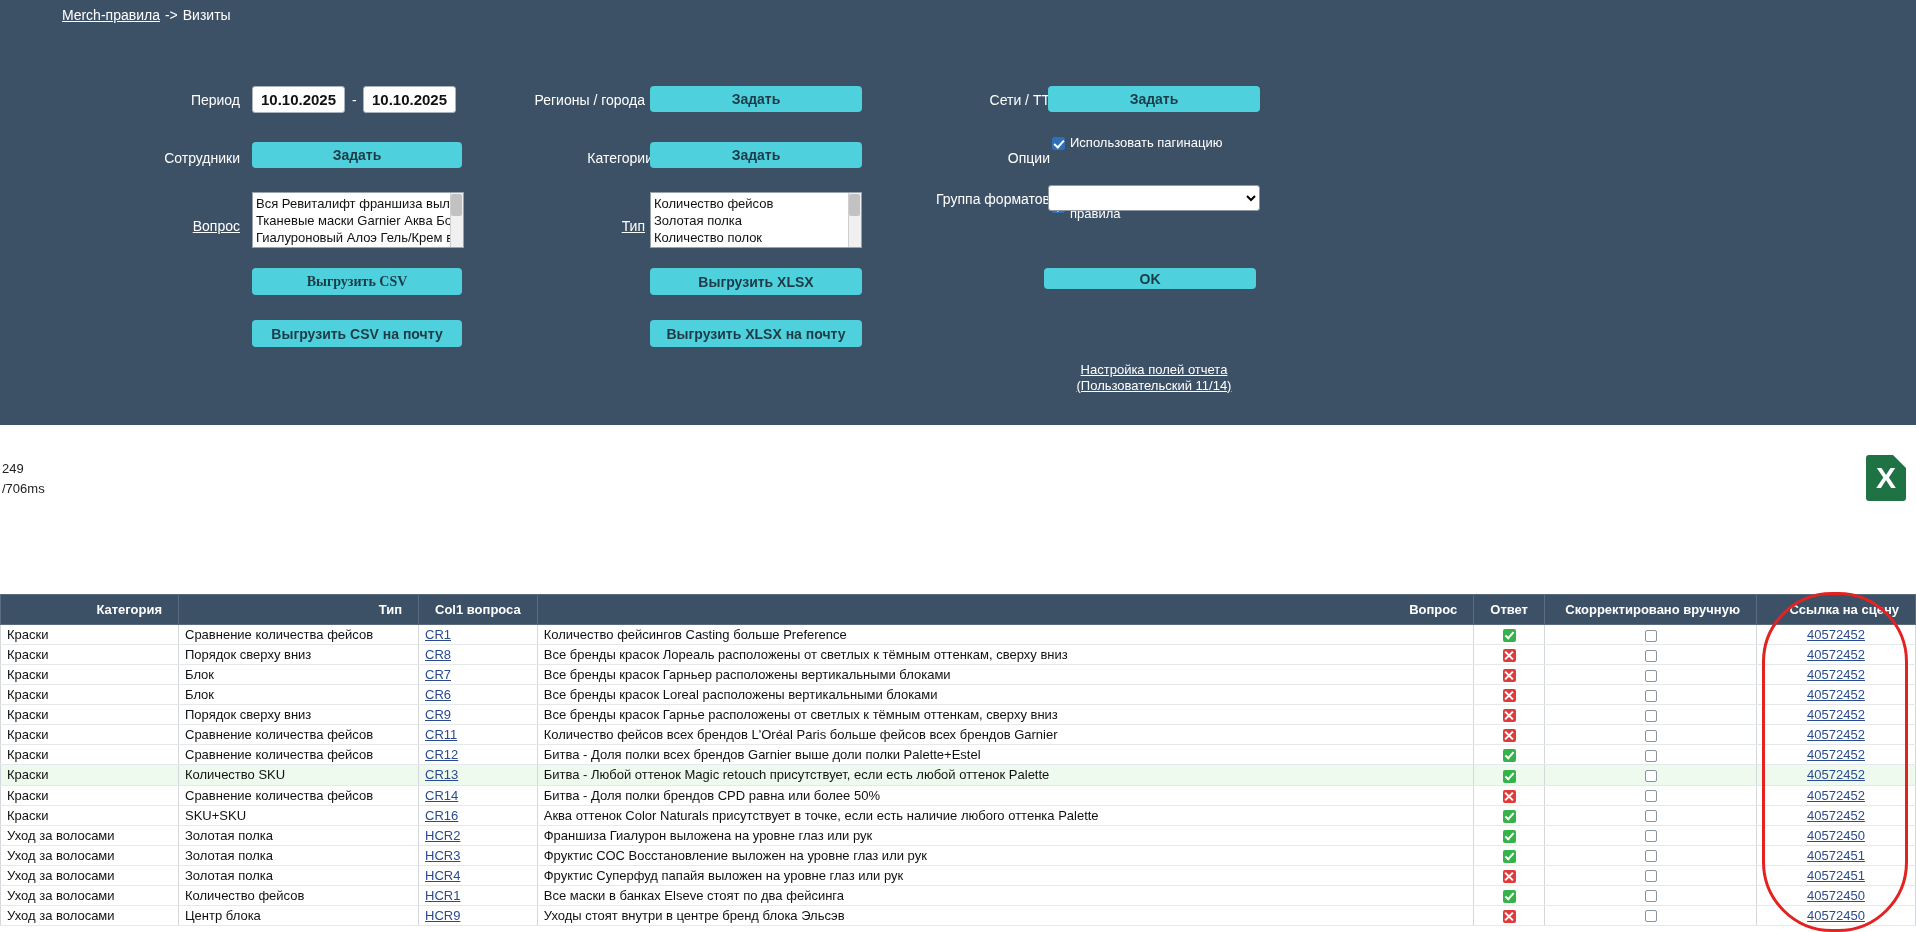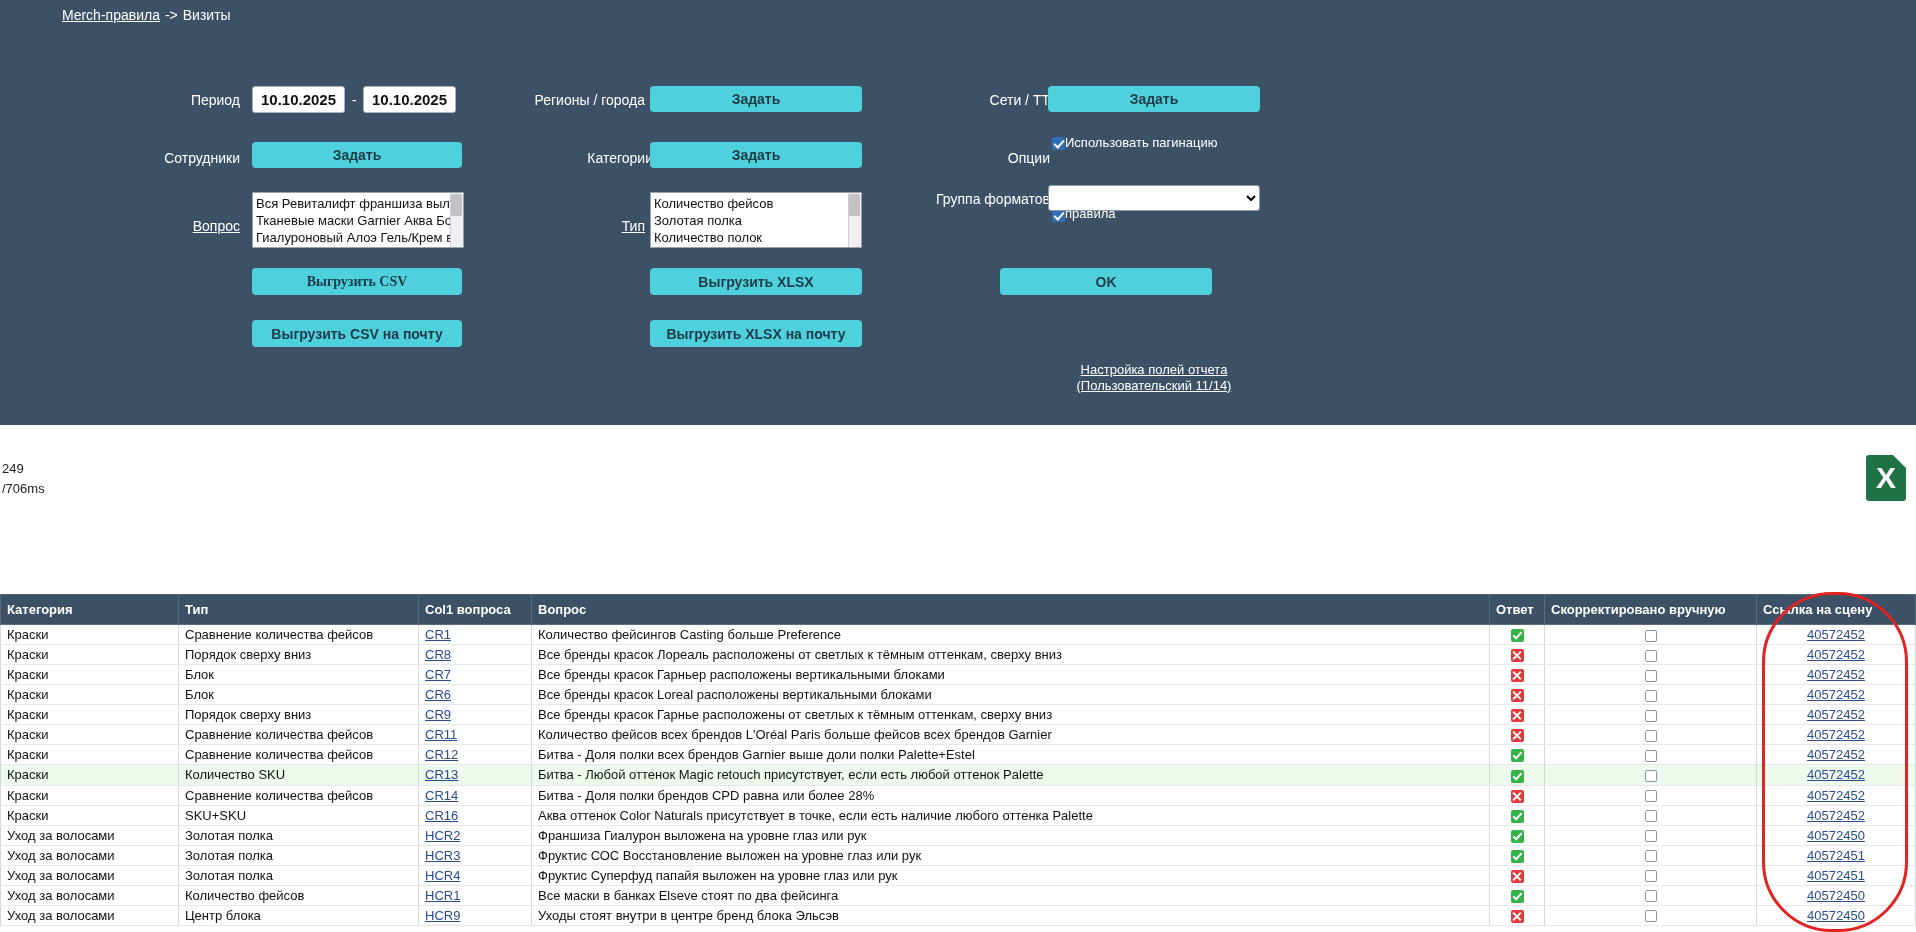--- a/index.html
+++ b/index.html
@@ -84,21 +84,22 @@
   }
   .listbox .scroll-thumb {
     position: absolute; right: 1px; top: 1px; width: 11px; height: 22px;
     background: #c2c2c2; border-radius: 2px;
   }
   .opt-row {
     position: absolute;
     color: #ffffff;
     font-size: 13px;
     display: flex;
-    align-items: flex-end;
+    align-items: center;
+    gap: 5px;
   }
   .chk {
     width: 13px; height: 13px;
     border: 1px solid #2f6fb5;
     background: #2f6fb5;
     border-radius: 2px;
     position: relative;
     flex: 0 0 auto;
     margin-top: 1px;
   }
@@ -159,23 +160,23 @@
     position: absolute; top: 594px; left: 0; width: 1916px;
   }
   table.grid {
     border-collapse: collapse;
     width: 1916px;
     font-size: 13px;
   }
   table.grid th {
     background: #3d5166;
     color: #ffffff;
-    text-align: left;
+    text-align: right;
     font-weight: bold;
-    padding: 4px 6px;
+    padding: 4px 16px;
     border: 1px solid #5a6b7d;
     height: 30px;
     white-space: nowrap;
   }
   table.grid td {
     padding: 2px 6px;
     border-left: 1px solid #d4d8dc;
     border-right: 1px solid #d4d8dc;
     border-bottom: 1px solid #e6e9ec;
     height: 19px;
@@ -290,21 +291,21 @@
   <div class="opt-row" style="left:1052px; top:124px; width:210px;margin-top:36px;">
     <span class="chk"></span>
     <span style="line-height:16px;">Отображать неактивные правила</span>
   </div>
 
   <div class="fld-label" style="left:890px; top:161px; width:160px;">Группа форматов</div>
   <select class="fmt" style="left:1048px; top:155px; width:212px;">
     <option></option>
   </select>
 
-  <button class="btn-teal" style="left:1000px; top:238px; width:212px; height:27px;">OK</button>
+  <button class="btn-teal" style="left:1044px; top:238px; width:212px; height:21px;">OK</button>
 
   <div class="report-link" style="left:1048px; top:332px; width:212px;">
     <span>Настройка полей отчета</span><br>
     <span>(Пользовательский 11/14)</span>
   </div>
 </div>
 
 <div class="status-line" style="left:2px; top:461px;">249</div>
 <div class="status-line" style="left:2px; top:481px;">/706ms</div>
 
@@ -396,21 +397,21 @@
           <td><a href="#">CR13</a></td>
           <td>Битва - Любой оттенок Magic retouch присутствует, если есть любой оттенок Palette</td>
           <td class="c"><span class="mark-ok"></span></td>
           <td class="c"><span class="cbox"></span></td>
           <td class="c"><a href="#">40572452</a></td>
         </tr>
         <tr>
           <td>Краски</td>
           <td>Сравнение количества фейсов</td>
           <td><a href="#">CR14</a></td>
-          <td>Битва - Доля полки брендов CPD равна или более 28%</td>
+          <td>Битва - Доля полки брендов CPD равна или более 50%</td>
           <td class="c"><span class="mark-no"></span></td>
           <td class="c"><span class="cbox"></span></td>
           <td class="c"><a href="#">40572452</a></td>
         </tr>
         <tr>
           <td>Краски</td>
           <td>SKU+SKU</td>
           <td><a href="#">CR16</a></td>
           <td>Аква оттенок Color Naturals присутствует в точке, если есть наличие любого оттенка Palette</td>
           <td class="c"><span class="mark-ok"></span></td>

